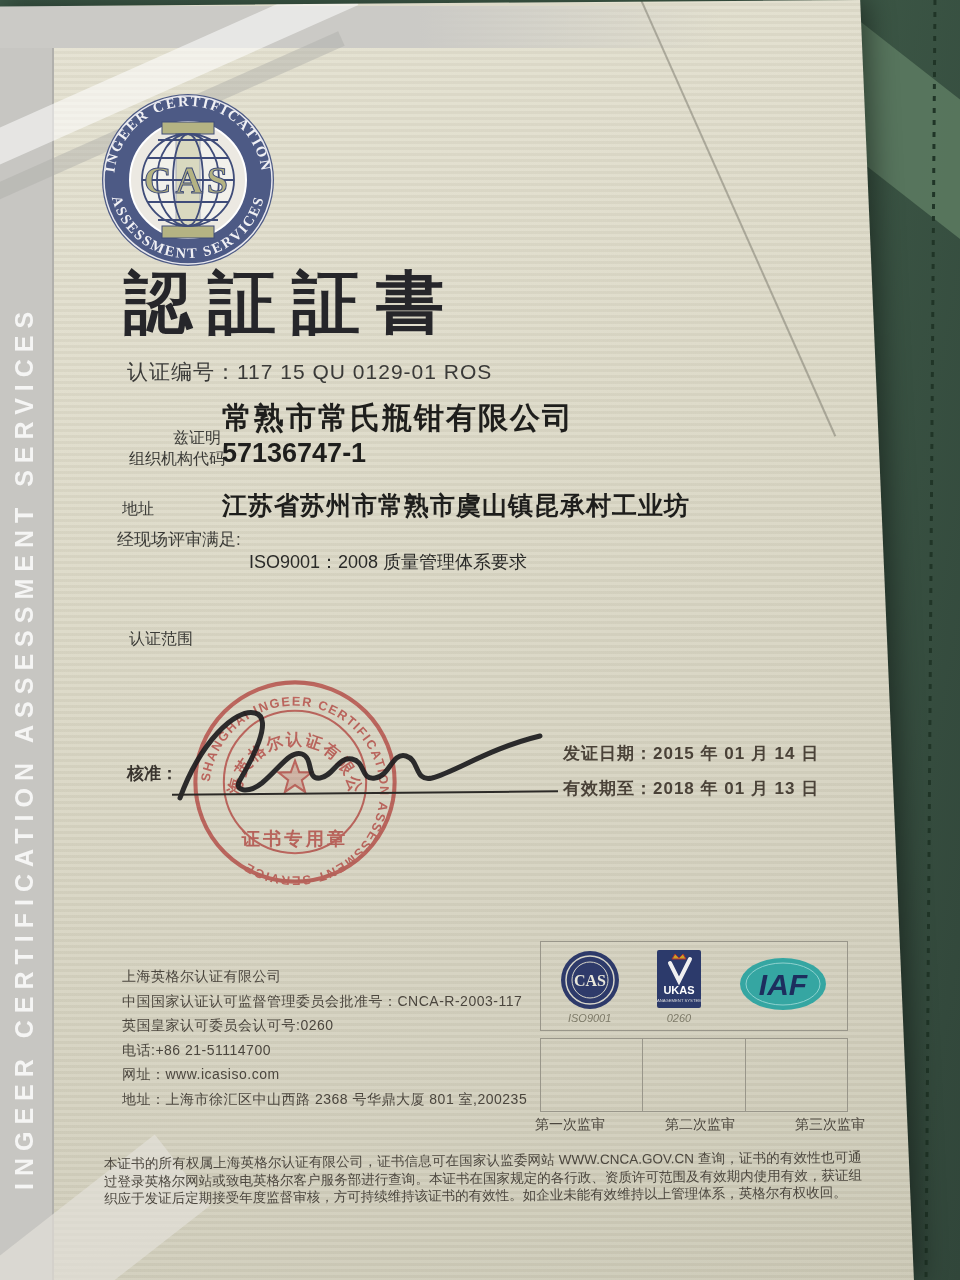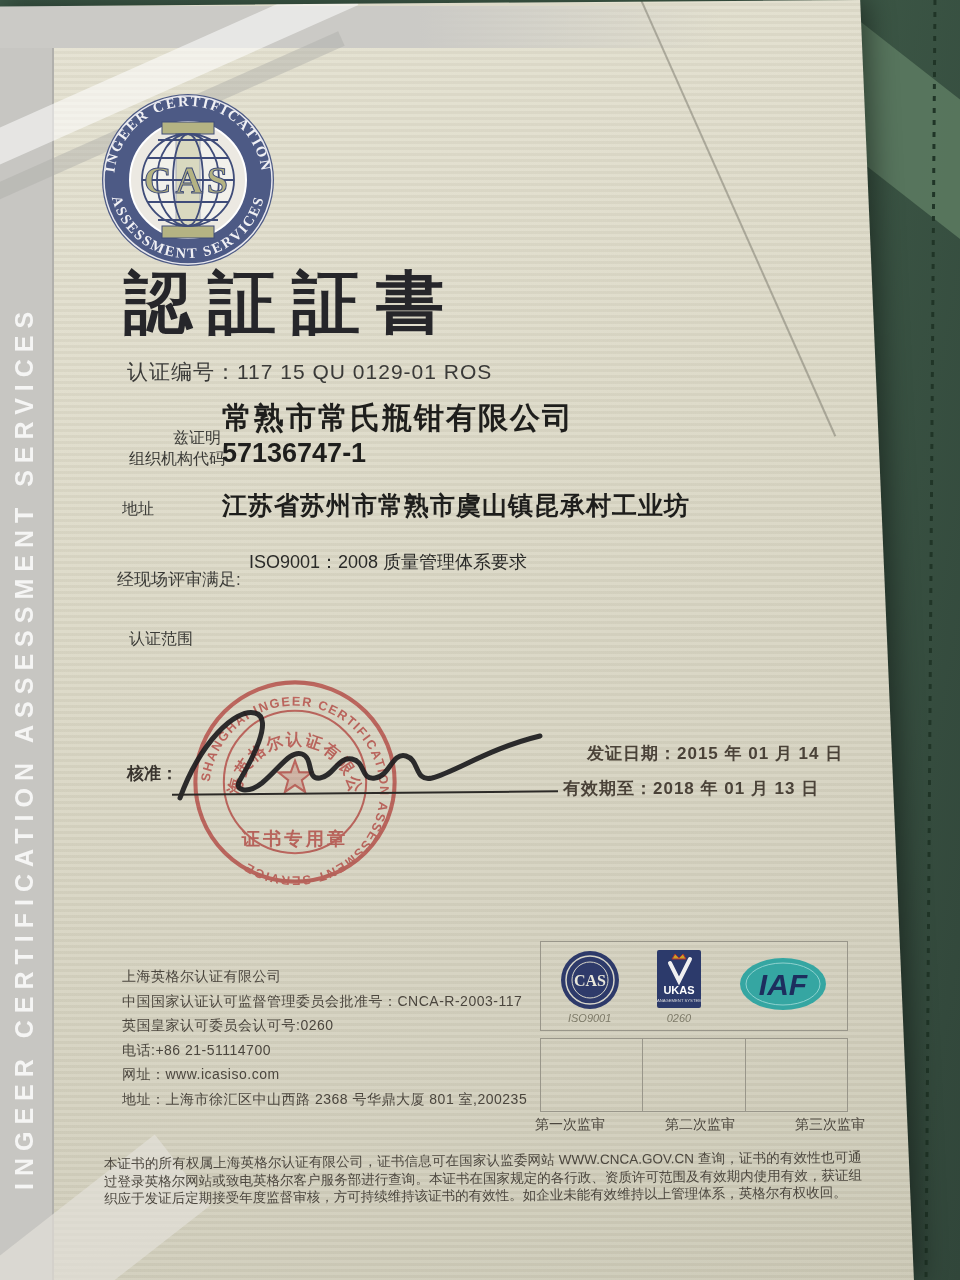--- a/index.html
+++ b/index.html
@@ -50,33 +50,33 @@
 
   
   .lbl { font-size:16px; color:#3c3c38; }
   .val { font-weight:700; color:#1e1e1c; }
   .row-certify { position:absolute; left:129px; top:428px;margin-left:44px; }
   .v-company  { position:absolute; left:222px; top:398px; font-size:30px; letter-spacing:2px; }
   .row-orgcode { position:absolute; left:129px; top:449px; }
   .v-orgcode  { position:absolute; left:222px; top:438px; font-size:27px; }
   .row-addr   { position:absolute; left:122px; top:499px; }
   .v-addr     { position:absolute; left:222px; top:489px; font-size:25px; letter-spacing:1px; }
-  .row-std    { position:absolute; left:117px; top:568px; font-size:17px; color:#3c3c38; }
+  .row-std    { position:absolute; left:117px; top:528px; font-size:17px; color:#3c3c38; }
   .v-std      { position:absolute; left:249px; top:550px; font-size:18px; font-weight:500; color:#2a2a28; }
   .row-scope  { position:absolute; left:129px; top:629px; }
   .v-scope    { position:absolute; left:222px; top:620px; font-size:27px; letter-spacing:3px; }
 
   
   .approve-lbl { position:absolute; left:127px; top:762px; font-size:17px; font-weight:700; color:#39342e; }
   .sig-line { position:absolute; left:172px; top:792px; width:386px; height:2px; background:#2c2a27; transform:rotate(-.5deg); }
   .stamp { position:absolute; left:173px; top:660px; width:244px; height:244px; opacity:.82; mix-blend-mode:multiply; }
   .signature { position:absolute; left:140px; top:688px; width:440px; height:120px; }
 
   
-  .date-line1 { position:absolute; left:563px; top:742px;margin-left:24px; }
+  .date-line1 { position:absolute; left:563px; top:742px; }
   .date-line2 { position:absolute; left:563px; top:777px; }
   .date-line1, .date-line2 { font-size:17px; font-weight:700; color:#4a4238; letter-spacing:1px; }
 
   
   .contact { position:absolute; left:122px; top:968px; font-size:14px; color:#4b463e; }
   .contact div { height:24.5px; letter-spacing:.5px; }
 
   
   .acc-box { position:absolute; left:540px; top:941px; width:308px; height:90px;
              border:1px solid #99968a; display:flex; justify-content:space-around; align-items:center; }

